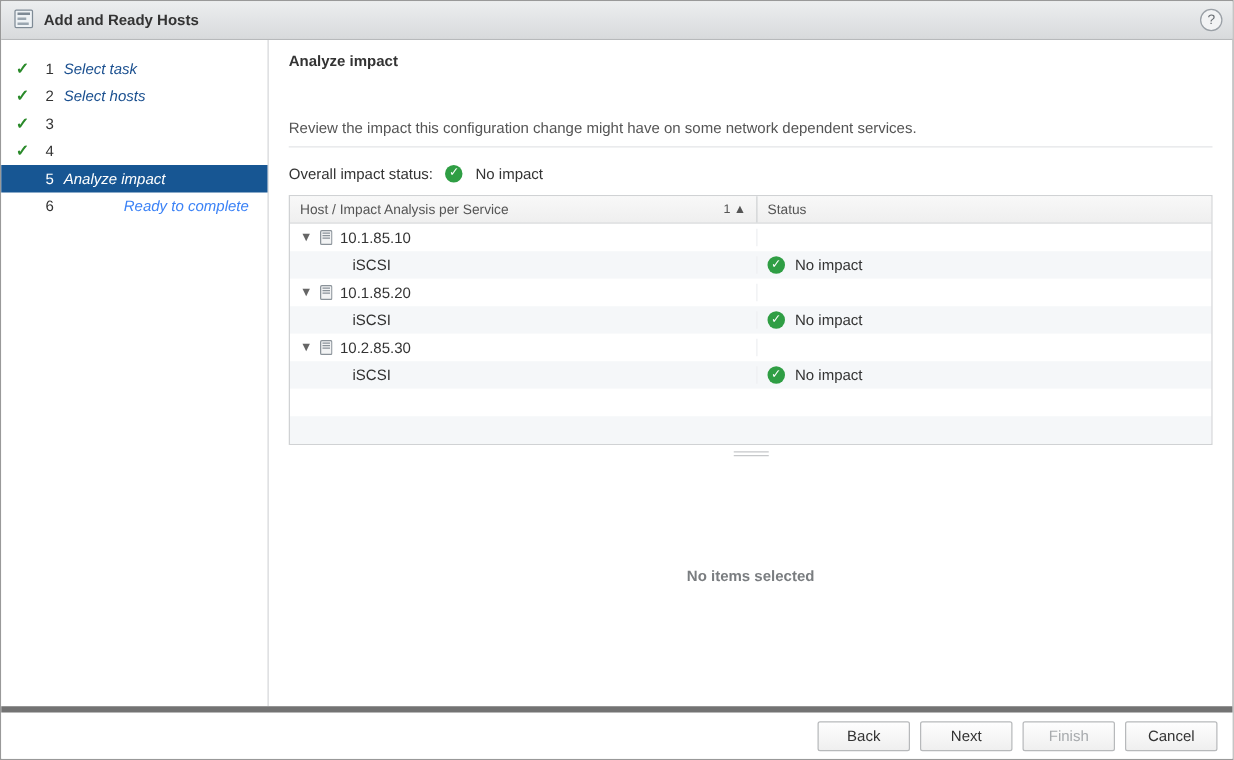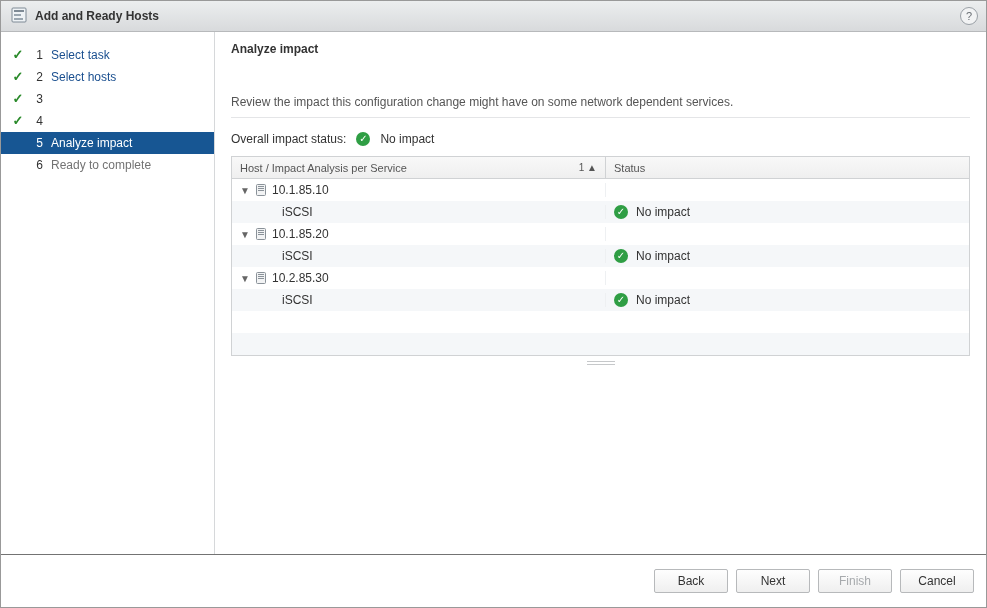--- a/index.html
+++ b/index.html
@@ -14,25 +14,25 @@
   .titlebar .help {
     position: absolute; right: 8px; top: 6px; width: 18px; height: 18px;
     border: 1px solid #9aa0a6; border-radius: 50%; display:flex; align-items:center; justify-content:center;
     color:#6a6f74; font-size: 11px; cursor: pointer; background: #f2f3f4;
   }
   .body { flex: 1 1 auto; display: flex; min-height: 0; }
   .sidebar { width: 214px; border-right: 1px solid #d6d8da; padding: 12px 0 12px 0; background:#fff; }
   .step { display:flex; align-items:flex-start; gap:8px; padding: 4px 10px 4px 10px; cursor: pointer; line-height: 14px; }
   .step .check { width: 14px; flex: 0 0 14px; color: #2a8a2a; font-weight: bold; font-size: 13px; display:flex; align-items:center; justify-content:center; }
   .step .num { width: 10px; flex: 0 0 10px; text-align:right; }
-  .step .label { flex: 1 1 auto; color:#1a4f8f; }
+  .step .label { flex: 1 1 auto; color:#1a4f8f;font-style:italic; }
   .step.done .label { color:#1a4f8f; }
   .step.active { background:#175693; color:#fff; }
   .step.active .label, .step.active .num { color:#fff; }
-  .step.future .label { color:#737373; }
+  .step.future .label { color:#3b82f6;margin-left:48px; }
   .step .check.hidden { visibility: hidden; }
 
   .main { flex:1 1 auto; display:flex; flex-direction:column; padding: 10px 16px 10px 16px; min-width:0; }
   .main .h1 { font-weight: bold; color:#333; margin-bottom: 2px; }
   .main .desc { color:#555; margin-bottom: 8px; margin-top: 37px; }
   .hr { border-bottom: 1px solid #e4e5e7; margin-bottom: 14px; }
 
   .overall { display:flex; align-items:center; gap:10px; margin-bottom: 10px; }
   .overall .label { color:#333; }
   .overall .val { color:#333; }
@@ -56,21 +56,21 @@
   .toggle { width:10px; color:#666; font-size:10px; cursor:pointer; }
   .host-icon { width:10px; display:inline-flex; }
   .host-icon svg { width:10px; height:12px; }
   .indent { width: 36px; }
 
   .splitter { height:6px; display:flex; align-items:center; justify-content:center; margin-top:4px; }
   .splitter .grip { width:28px; height:4px; border-top:1px solid #c6c8ca; border-bottom:1px solid #c6c8ca; }
 
   .lower { flex:1 1 auto; display:flex; align-items:center; justify-content:center; color:#7a7d80; font-weight:bold; }
 
-  .footer { height:53px; border-top:1px solid #737373; display:flex; align-items:center; justify-content:flex-end; gap:8px; padding: 0 12px; background:#fff;}
+  .footer { height:42px; border-top:5px solid #737373; display:flex; align-items:center; justify-content:flex-end; gap:8px; padding: 0 12px; background:#fff;}
   .btn {
     min-width:74px; height:24px; padding: 0 14px; border:1px solid #b7b9bb; border-radius:2px;
     background: linear-gradient(#fefefe,#efefef); color:#333; cursor:pointer; font-size:12px;
   }
   .btn:disabled { color:#a7aaad; cursor:default; }
 </style>
 </head>
 <body>
 
 <div class="window">
@@ -224,20 +224,23 @@
               <div class="tcell-l"></div>
               <div class="tcell-r"></div>
             </div>
         </div>
       </div>
 
       <div class="splitter">
           <div class="grip"></div>
         </div>
 
+      <div class="lower">
+        <span>No items selected</span>
+      </div>
     </div>
   </div>
 
   <div class="footer">
     <button class="btn">Back</button>
     <button class="btn">Next</button>
     <button class="btn" disabled="">Finish</button>
     <button class="btn">Cancel</button>
   </div>
 </div>

